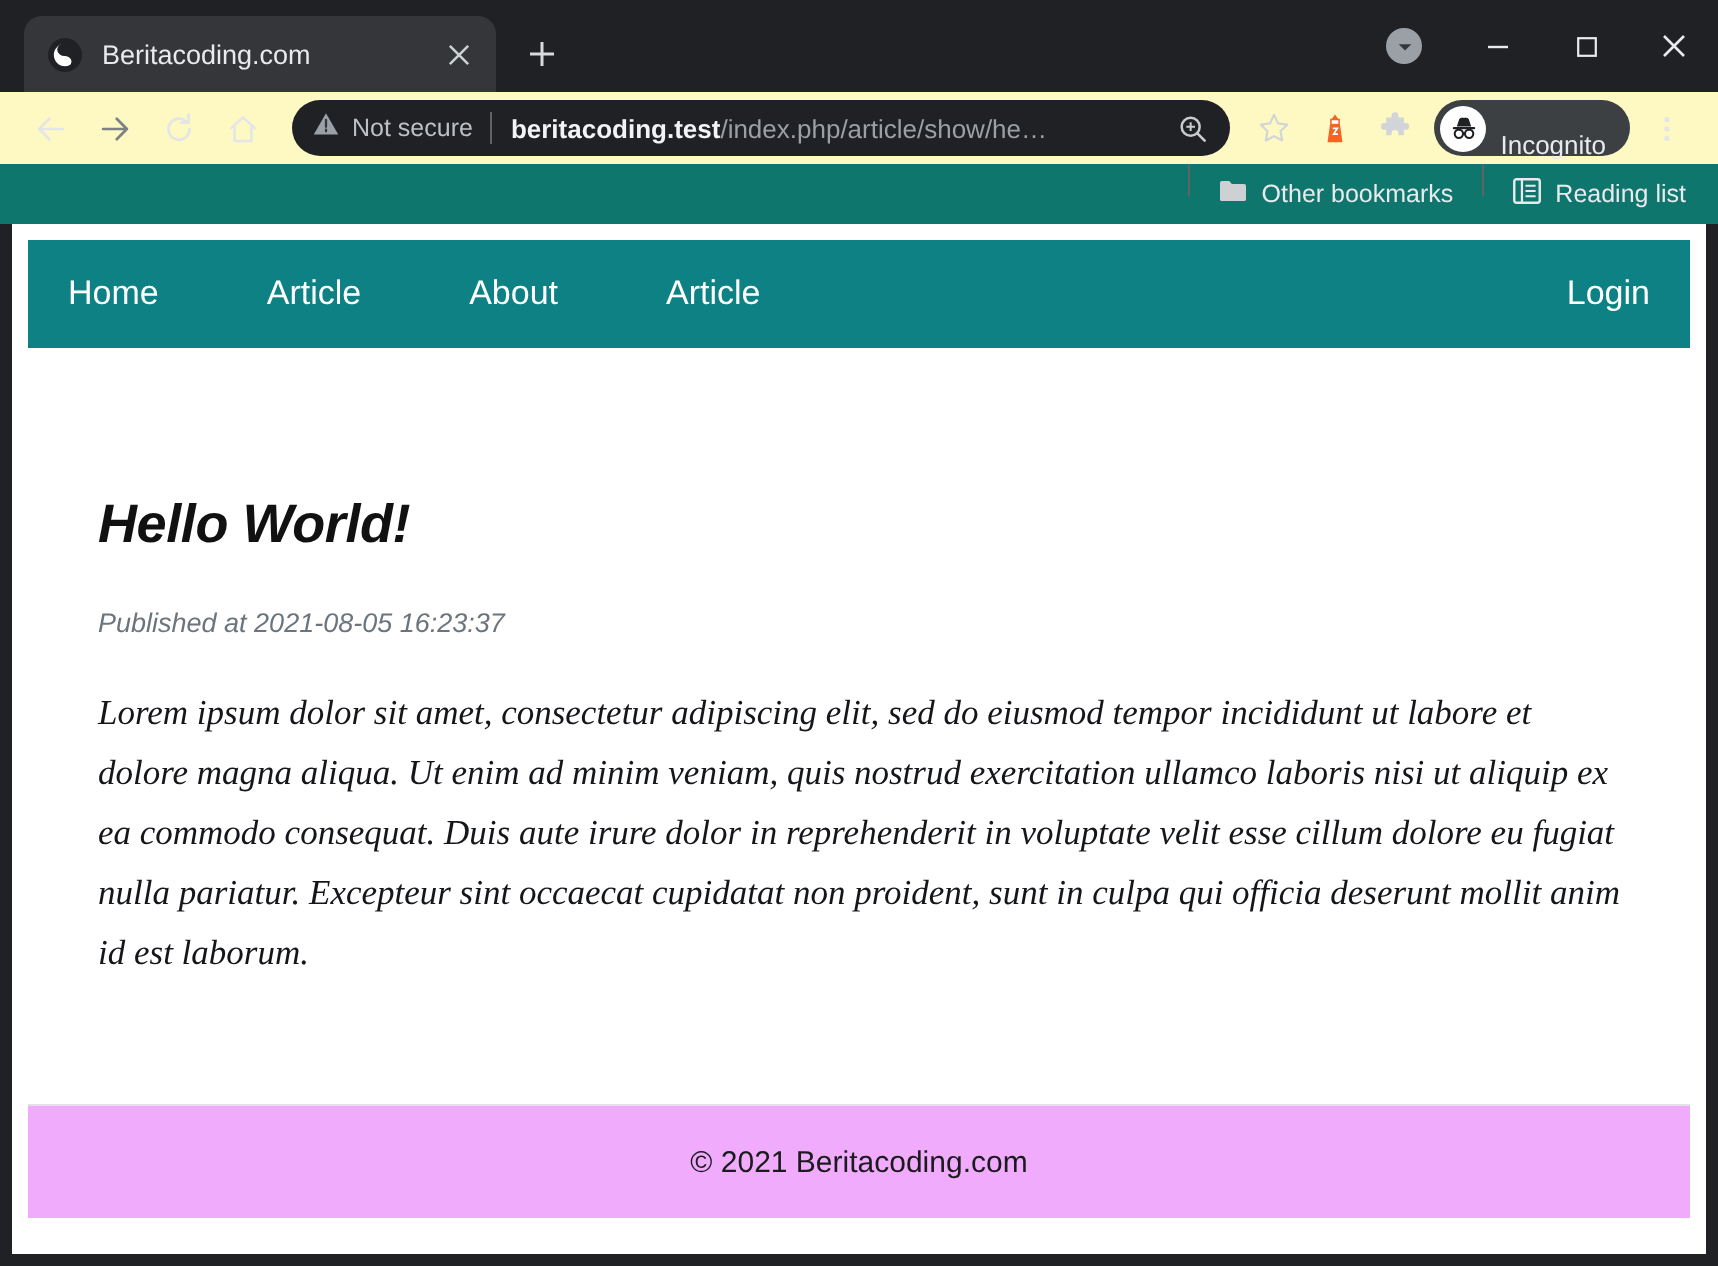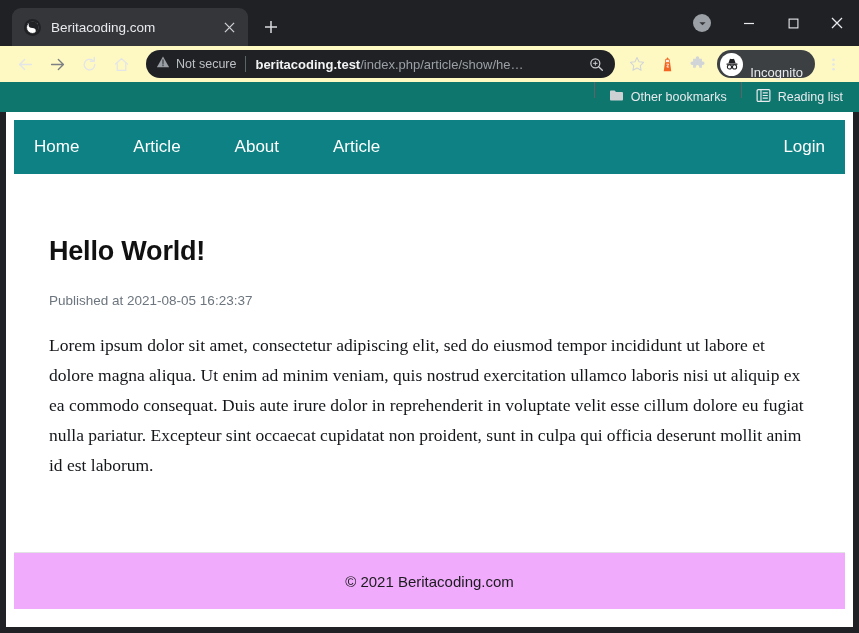--- a/index.html
+++ b/index.html
@@ -236,23 +236,24 @@
     font-size: 17px;
     padding: 8px 0;
     margin-right: 54px;
     white-space: nowrap;
   }
   .nav-link:last-child { margin-right: 0; }
   .nav-right .nav-link { margin-right: 0; text-align: right; }
 
   .page-body {
     flex: 1 1 auto;
-    padding: 4px 8px;
+    padding: 15px 8px;
     display: flex;
     flex-direction: column;
+    font-style: italic;
   }
   .article {
     flex: 1 1 auto;
     padding: 58px 35px 20px 35px;
   }
   .article-title {
     font-size: 27px;
     font-weight: bold;
     color: #111111;
     letter-spacing: -0.2px;

